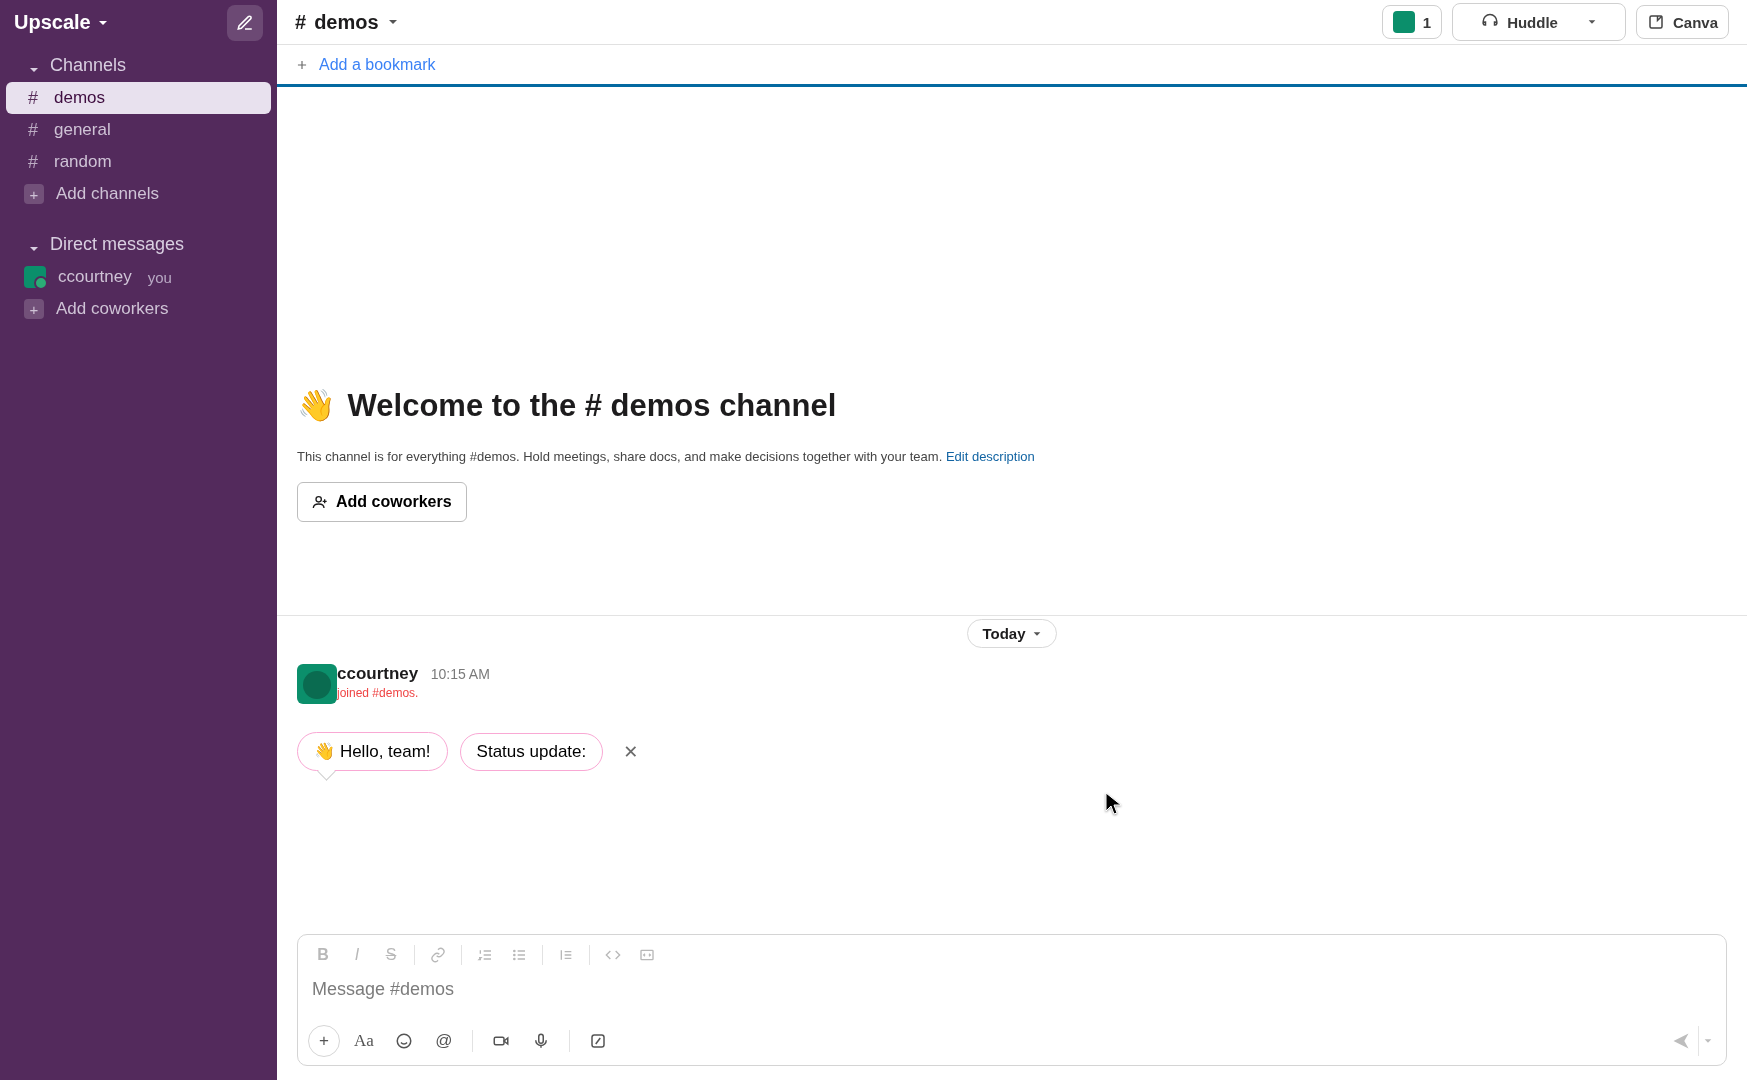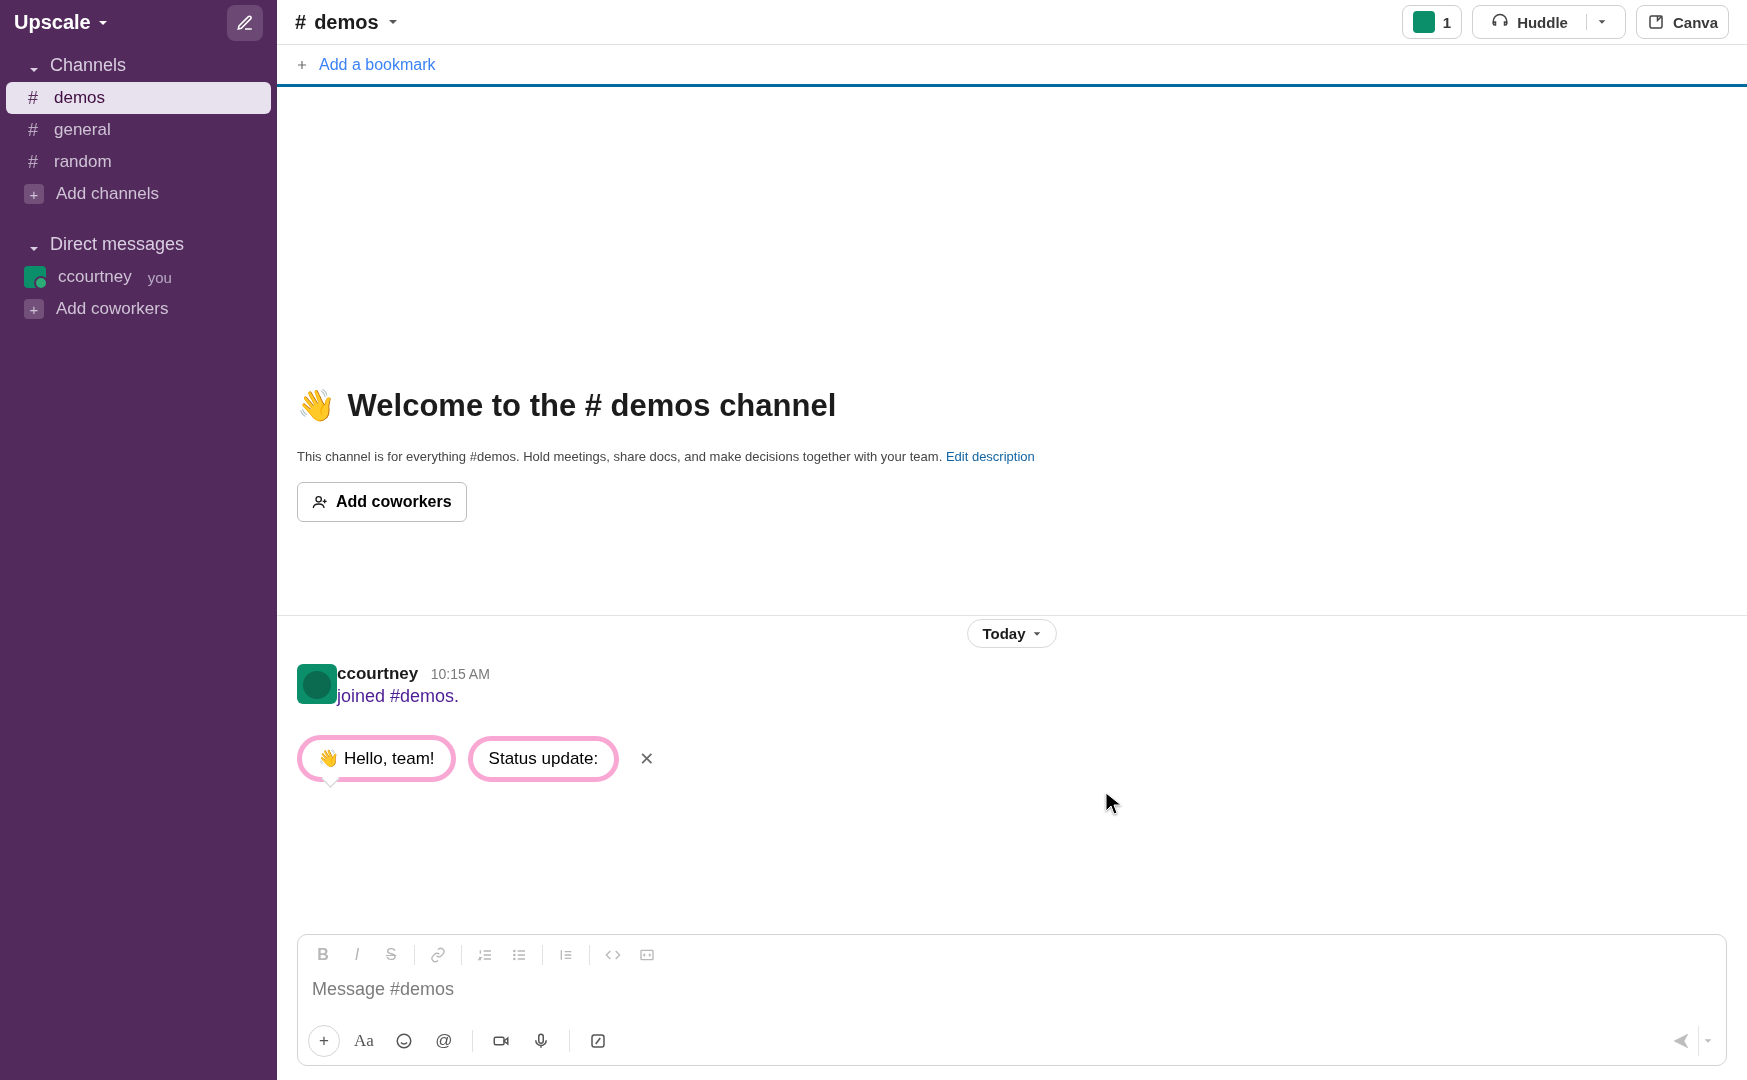--- a/index.html
+++ b/index.html
@@ -27,21 +27,21 @@
 .you-tag{ color:#b9a9c4; font-size:15px; margin-left:4px;}
 
 
 .main { flex:1; display:flex; flex-direction:column; background:#fff; color:#1d1c1d; min-width:0;}
 .topbar { height:45px; border-bottom:1px solid #e1e1e1; display:flex; align-items:center; justify-content:space-between; padding:0 18px;}
 .ch-title { display:flex; align-items:center; gap:8px; font-weight:800; font-size:20px; cursor:pointer;}
 .ch-title .hash2{font-weight:700;font-size:20px;}
 .top-right{display:flex; gap:10px; align-items:center;}
 .pill{ height:34px; border:1px solid #d0d0d0; border-radius:8px; display:flex; align-items:center; padding:0 10px; gap:8px; font-size:15px; font-weight:600; color:#3a3a3a; cursor:pointer; background:#fff;}
 .pill .ava{width:22px;height:22px;border-radius:4px;background:#0b8f6b;}
-.pill.split{padding:8px;}
+.pill.split{padding:18px;}
 .pill.split .seg{height:100%; display:flex; align-items:center; padding:0 10px; gap:8px;}
 .pill.split .seg + .seg{border-left:1px solid #d0d0d0;}
 
 .bookmark-row{ height:42px; border-bottom:3px solid #0369a1; display:flex; align-items:center; padding:0 18px; color:#3b82f6; cursor:pointer;text-align:center;}
 .bookmark-row svg{stroke:#6b6b6b;}
 .bookmark-row span{margin-left:10px; font-size:16px;}
 
 .scroll-area{flex:1; overflow:auto; position:relative;}
 .welcome{ padding:300px 20px 24px 20px;}
 .welcome h1{ font-size:31px; font-weight:800; display:flex; align-items:center; gap:12px;}
@@ -51,24 +51,24 @@
 
 .date-divider{ position:relative; text-align:center; margin:36px 0 10px;}
 .date-divider::before{content:""; position:absolute; left:0; right:0; top:50%; height:1px; background:#e3e3e3;}
 .date-pill{ position:relative; display:inline-flex; align-items:center; gap:6px; background:#fff; border:1px solid #d9d9d9; border-radius:24px; padding:5px 14px; font-weight:700; font-size:15px; cursor:pointer;margin-top:37px;}
 
 .msg{ display:flex; gap:0; padding:6px 20px;}
 .msg .ava-lg{ width:40px; height:40px; border-radius:6px; background:#0b8f6b; position:relative; overflow:hidden;}
 .msg .ava-lg::after{content:""; position:absolute; left:6px; top:7px; width:28px; height:28px; border-radius:50%; background:#0a6b50;}
 .msg .body .name{font-weight:800; font-size:17px;}
 .msg .body .time{color:#7a7a7a; font-size:14px; margin-left:8px;}
-.msg .body .text{font-size:18px; color:#4c1d95; margin-top:2px;}
+.msg .body .text{font-size:12px; color:#ef4444; margin-top:2px;}
 
 .suggest-row{ display:flex; align-items:center; gap:12px; padding:22px 20px 10px;}
-.sugg{ border:5px solid #f9a8d4; border-radius:24px; padding:8px 16px; font-size:17px; background:#fff; cursor:pointer; position:relative;}
+.sugg{ border:1px solid #f9a8d4; border-radius:24px; padding:8px 16px; font-size:17px; background:#fff; cursor:pointer; position:relative;}
 .sugg.first::after{content:""; position:absolute; left:22px; bottom:-8px; width:12px; height:12px; background:#fff; border-left:1px solid #cfcfcf; border-bottom:1px solid #cfcfcf; transform:rotate(-45deg);}
 .close-sugg{ font-size:18px; color:#6b6b6b; cursor:pointer; padding:4px 8px;}
 
 
 .composer-wrap{ padding:0 20px 14px;}
 .composer{ border:1px solid #d4d4d4; border-radius:10px; }
 .fmt-bar{ display:flex; align-items:center; gap:4px; padding:6px 10px;}
 .fmt-bar button{ width:30px; height:28px; border:none; background:none; color:#b8b8b8; font-size:16px; cursor:pointer; border-radius:4px; display:flex; align-items:center; justify-content:center;}
 .fmt-bar .sep{ width:1px; height:20px; background:#e2e2e2; margin:0 4px;}
 .composer-input{ min-height:44px; padding:4px 14px 10px; font-size:18px; color:#7c7c7c; outline:none;}

